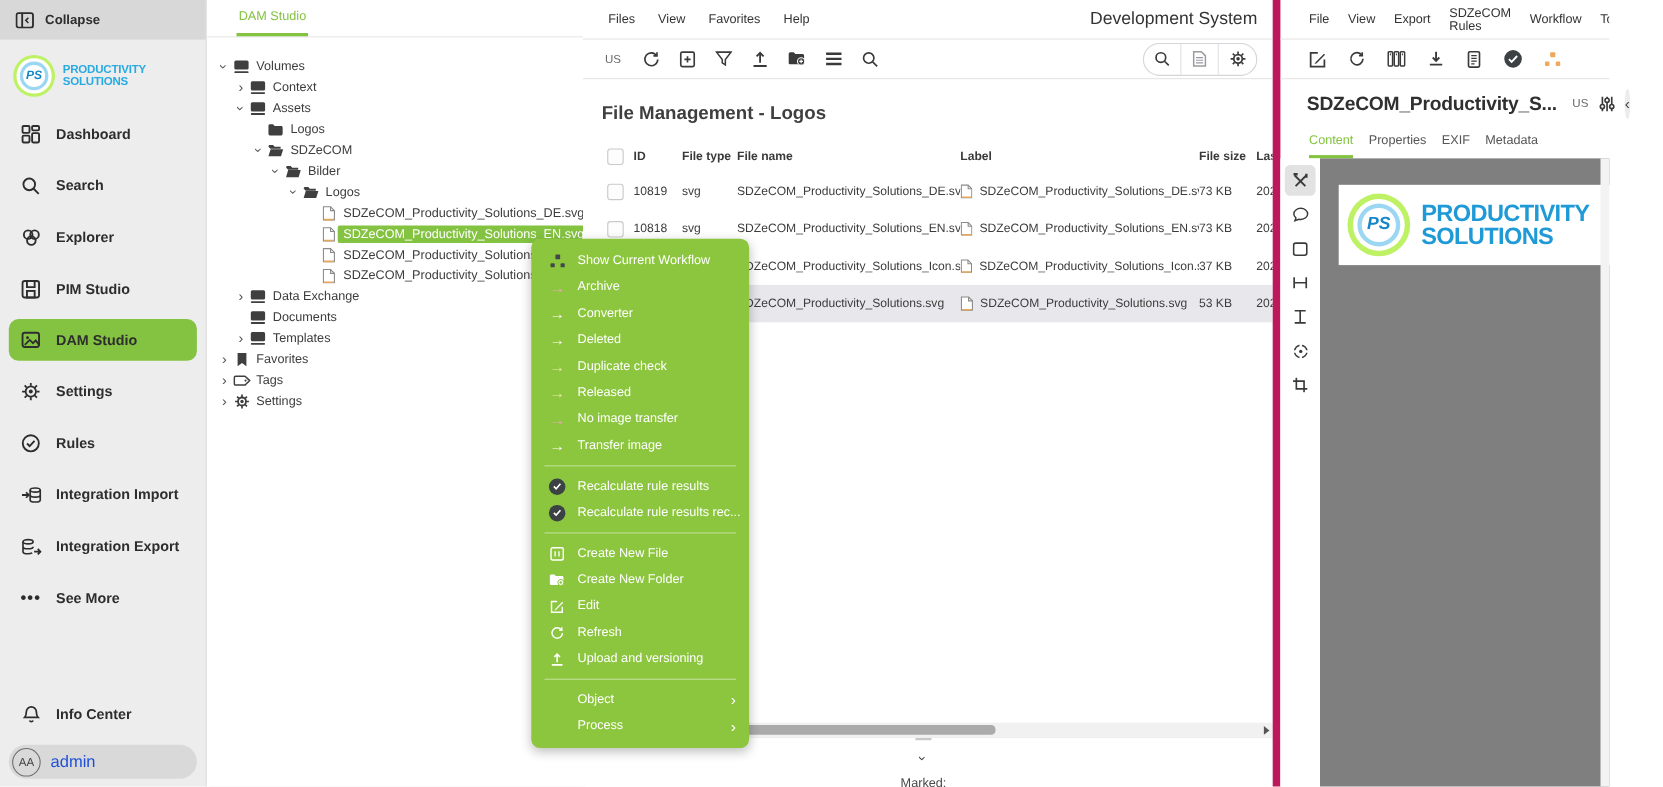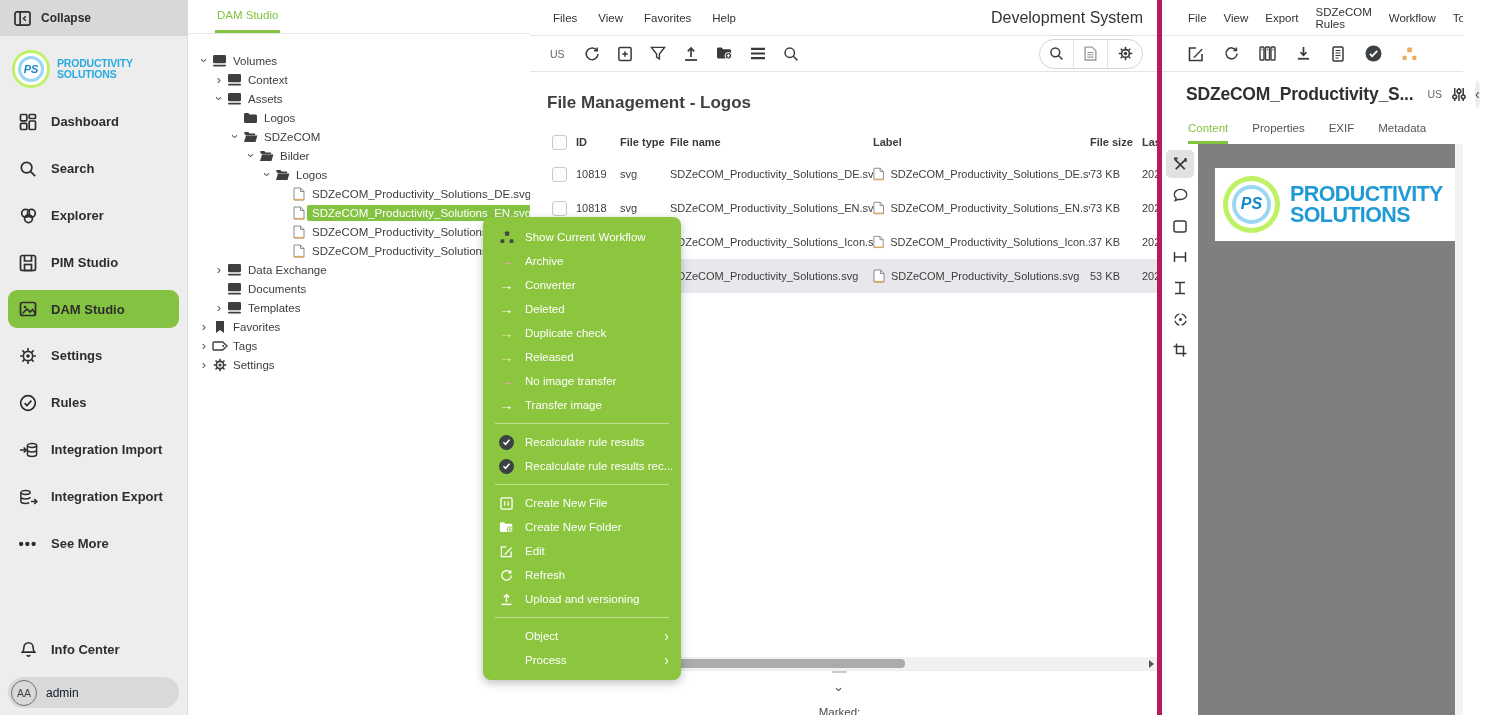--- a/index.html
+++ b/index.html
@@ -25,21 +25,21 @@
   .nav-item { height:47px; display:flex; align-items:center; gap:13px; padding-left:18px;
     font-size:13px; font-weight:bold; color:#2d2d2d; cursor:pointer; }
   .nav-item .nicon { width:20px; display:flex; justify-content:center; color:#2d2d2d; }
   .nav-item.active { background:#84c341; border-radius:9px; margin:4px 8px; height:38px; padding-left:10px; }
   .dots { font-size:15px; letter-spacing:1px; font-weight:bold; }
   #sidebar .bottom { position:absolute; bottom:0; left:0; right:0; }
   .user-pill { background:#d9d9d9; border-radius:17px; margin:4px 8px 7px 8px; height:31px;
     display:flex; align-items:center; gap:9px; padding-left:3px; cursor:pointer; }
   .avatar { width:26px; height:26px; border-radius:50%; border:1.5px solid #6f6f6f; display:flex;
     align-items:center; justify-content:center; font-size:10.5px; color:#444; background:#d9d9d9; }
-  .user-name { font-size:12px; color:#0f172a; }
+  .user-name { font-size:15px; color:#1d4ed8; }
 
   
   #tree { left:188px; width:342px; background:#fff; box-shadow:2px 0 4px rgba(0,0,0,.08); }
   .tree-tabbar { height:34px; border-bottom:1px solid #e7e7e7; display:flex; }
   .tree-tab { margin-left:27px; font-size:11.5px; color:#84c341; display:flex; align-items:center;
     border-bottom:3px solid #84c341; padding:0 2px; cursor:pointer; }
   .tree-body { padding-top:17px; }
   .trow { height:19px; display:flex; align-items:center; font-size:11.5px; color:#3c3c3c; cursor:pointer; white-space:nowrap; }
   .exp { width:14px; text-align:center; color:#555; font-size:13px; line-height:1; flex:none; cursor:pointer; }
   .exp.open { transform:rotate(90deg); }
@@ -88,29 +88,29 @@
     color:#fff; font-size:11.5px; cursor:pointer; }
   .mic { width:17px; display:flex; justify-content:center; align-items:center; flex:none; }
   .mi .arrow { font-size:14px; font-weight:bold; }
   .c-pink { color:#f2a2c0; } .c-white { color:#fff; } .c-pale { color:#e9eba6; }
   .mdiv { height:1px; background:rgba(255,255,255,.45); margin:6px 12px; }
   .mi .sub { margin-left:auto; margin-right:12px; font-size:14px; color:#fff; }
   .mchk { width:15px; height:15px; background:#3c4144; border-radius:50%; display:flex;
     align-items:center; justify-content:center; }
 
   
-  #right { left:1157px; width:306px; background:#fff; border-left:5px solid #be185d; }
+  #right { left:1157px; width:306px; background:#fff; border-left:7px solid #be185d; }
   #right .menubar { padding-left:26px; gap:17px; overflow:hidden; }
   #right .toolbar { padding-left:26px; gap:20px; }
   .rp-titlerow { height:44px; display:flex; align-items:center; padding:0 12px 0 24px; gap:8px; }
   .rp-title { font-size:17.5px; font-weight:bold; color:#303030; letter-spacing:-0.2px; }
   .rp-locale { font-size:10.5px; color:#666; margin-left:6px; }
   .circle-btn { width:27px; height:27px; border-radius:50%; background:#ececec; display:flex;
     align-items:center; justify-content:center; font-size:14px; color:#444; cursor:pointer; }
-  .rp-tabs { height:28px; display:flex; gap:24px; padding-left:26px; font-size:11.5px; color:#555; }
+  .rp-tabs { height:28px; display:flex; gap:14px; padding-left:26px; font-size:11.5px; color:#555; }
   .rp-tab { display:flex; align-items:flex-end; padding-bottom:7px; border-bottom:3px solid transparent; cursor:pointer; }
   .rp-tab.active { color:#84c341; border-bottom-color:#84c341; }
   .rp-content { position:absolute; top:144px; bottom:0; left:0; right:0; display:flex; }
   .tool-strip { width:36px; background:#fff; padding-top:6px; display:flex; flex-direction:column;
     gap:3px; align-items:center; }
   .tool-cell { width:28px; height:28px; border-radius:5px; display:flex; align-items:center;
     justify-content:center; color:#3a3a3a; cursor:pointer; font-size:13px; }
   .tool-cell.active { background:#e2e2e2; }
   .preview { flex:1; background:#7f7f7f; position:relative; }
   .vtrack { position:absolute; right:0; top:0; bottom:0; width:8px; background:#f3f3f3; cursor:pointer; }

